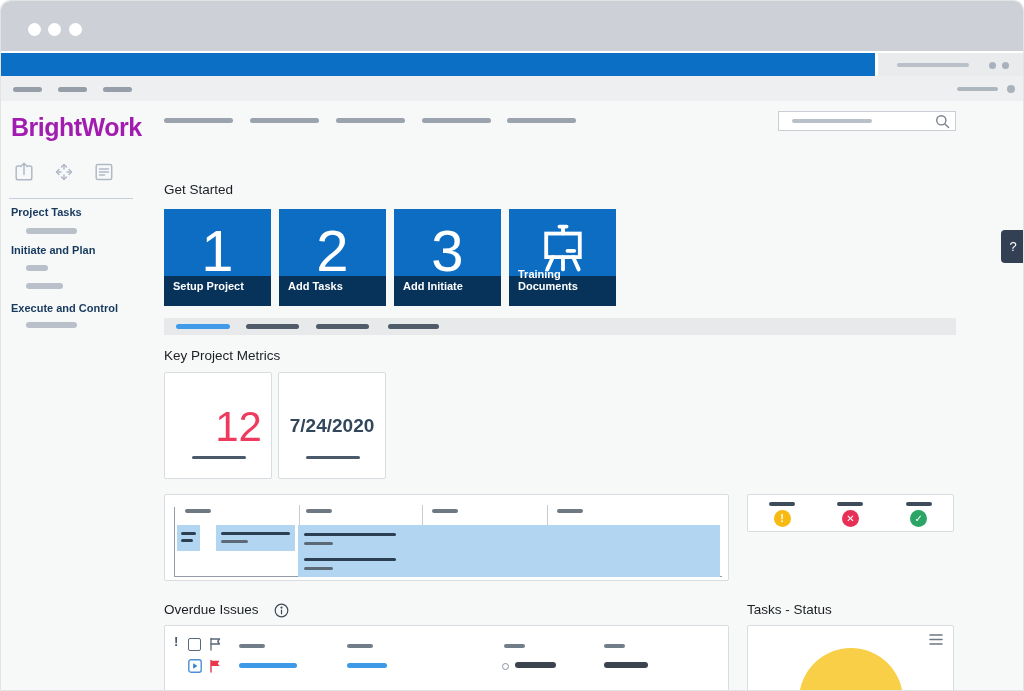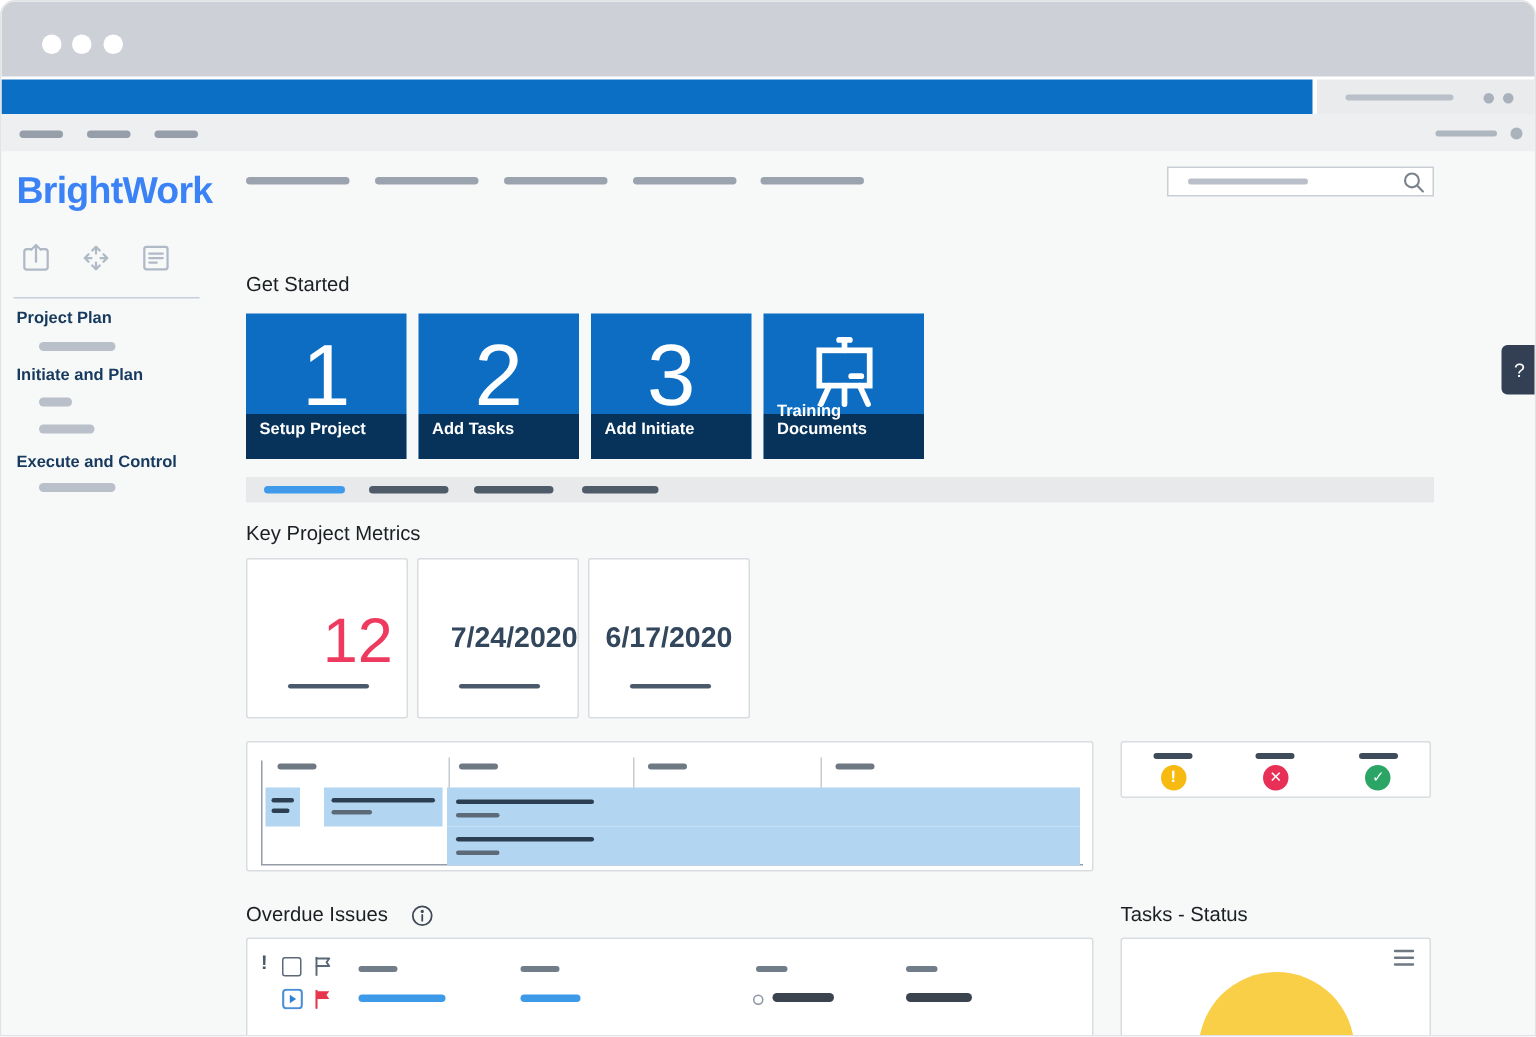--- a/index.html
+++ b/index.html
@@ -7,21 +7,21 @@
   #page { position:relative; width:1024px; height:691px; overflow:hidden;
           background:#ffffff; border:1px solid #e2e3e5; border-radius:10px 10px 0 0; }
   .abs { position:absolute; }
   .dash { position:absolute; border-radius:3px; }
   .titlebar { position:absolute; left:0; top:0; width:1024px; height:50px; background:#cdd1d7; border-radius:9px 9px 0 0; }
   .tdot { position:absolute; top:22px; width:13px; height:13px; border-radius:50%; background:#ffffff; }
   .bluebar { position:absolute; left:0; top:52px; width:874px; height:23px; background:#0b70c5; }
   .bluebar-right { position:absolute; left:877px; top:52px; width:147px; height:23px; background:#e9ebed; }
   .navstrip { position:absolute; left:0; top:75px; width:1024px; height:25px; background:#edeff0; }
   .content-bg { position:absolute; left:0; top:100px; width:1024px; height:591px; background:#f7f8f8; }
-  .logo { position:absolute; left:10px; top:112px; font-size:25px; font-weight:700; color:#3b82f6; letter-spacing:-0.5px; }
+  .logo { position:absolute; left:10px; top:112px; font-size:25px; font-weight:700; color:#a21caf; letter-spacing:-0.5px; }
   .side-icon { position:absolute; width:24px; height:24px; cursor:pointer; }
   .side-label { position:absolute; left:10px; font-size:11px; font-weight:700; color:#16395d; cursor:pointer; }
   .section-h { position:absolute; font-size:13.5px; color:#1b1f24; }
   .page-title { position:absolute; left:163px; top:130px; font-size:27px; font-weight:300; color:#2d3036; }
   .tile { position:absolute; top:208px; width:107px; height:97px; background:#0d6dc3; overflow:hidden; cursor:pointer; }
   .tile-num { position:absolute; left:0; top:0; width:100%; height:84px; line-height:84px; text-align:center;
               font-size:58px; font-weight:200; color:#ffffff; z-index:1; }
   .tile-band { position:absolute; left:0; bottom:0; width:100%; height:30px; background:rgba(7,42,75,0.88); z-index:2; }
   .tile-label { position:absolute; left:9px; bottom:14px; font-size:11px; color:#ffffff; z-index:3;font-weight:bold; }
   .card { position:absolute; background:#ffffff; border:1px solid #d9dce0; border-radius:2px; }
@@ -78,21 +78,21 @@
     </svg>
   </div>
   <div class="side-icon" style="left:91px; top:159px;">
     <svg width="24" height="24" viewBox="0 0 24 24" fill="none" stroke="#b0bac7" stroke-width="1.5" stroke-linecap="round">
       <rect x="4.2" y="4.5" width="15.5" height="15" rx="1.5"></rect>
       <path d="M7.5 9 H16.5 M7.5 12 H16.5 M7.5 15 H12.5"></path>
     </svg>
   </div>
   <div class="abs" style="left:8px; top:197px; width:124px; height:1px; background:#c5cfdb;"></div>
 
-  <div class="side-label" style="top:205px;">Project Plan</div>
+  <div class="side-label" style="top:205px;">Project Tasks</div>
   <div class="dash" style="left:25px; top:227px; width:51px; height:6px; background:#b9c0ca;"></div>
 
   <div class="side-label" style="top:243px;">Initiate and Plan</div>
   <div class="dash" style="left:25px; top:264px; width:22px; height:6px; background:#b9c0ca;"></div>
   <div class="dash" style="left:25px; top:282px; width:37px; height:6px; background:#b9c0ca;"></div>
 
   <div class="side-label" style="top:301px;">Execute and Control</div>
   <div class="dash" style="left:25px; top:321px; width:51px; height:6px; background:#b9c0ca;"></div>
 
   <div class="dash" style="left:163px; top:117px; width:69px; height:5px; background:#9aa3ae;"></div>
@@ -149,25 +149,21 @@
     <div class="dash" style="left:224px; top:6px; width:51px; height:5px; background:#4f5b69;"></div>
   </div>
 
   <div class="section-h" style="left:163px; top:347px;">Key Project Metrics</div>
 
   <div class="card metric-card" style="left:163px;padding-left:41px;">
     <span class="metric-val" style="font-size:42px; font-weight:300; color:#ee3a5e;">12</span>
     <div class="metric-line"></div>
   </div>
   <div class="card metric-card" style="left:277px;">
-    <span class="metric-val" style="font-size:19px; font-weight:700; color:#33475c; margin-top:42px;text-align:right;">7/24/2020</span>
-    <div class="metric-line"></div>
-  </div>
-  <div class="card metric-card" style="left:391px;">
-    <span class="metric-val" style="font-size:19px; font-weight:700; color:#33475c; margin-top:42px;">6/17/2020</span>
+    <span class="metric-val" style="font-size:19px; font-weight:700; color:#33475c; margin-top:42px;">7/24/2020</span>
     <div class="metric-line"></div>
   </div>
 
   <div class="card" style="left:163px; top:493px; width:565px; height:87px;">
     <div class="abs" style="left:9px; top:12px; width:1px; height:69px; background:#939ca7;"></div>
     <div class="abs" style="left:9px; top:81px; width:548px; height:1px; background:#939ca7;"></div>
     <div class="dash" style="left:20px; top:14px; width:26px; height:4px; background:#6e7984;"></div>
     <div class="dash" style="left:141px; top:14px; width:26px; height:4px; background:#6e7984;"></div>
     <div class="dash" style="left:267px; top:14px; width:26px; height:4px; background:#6e7984;"></div>
     <div class="dash" style="left:392px; top:14px; width:26px; height:4px; background:#6e7984;"></div>

